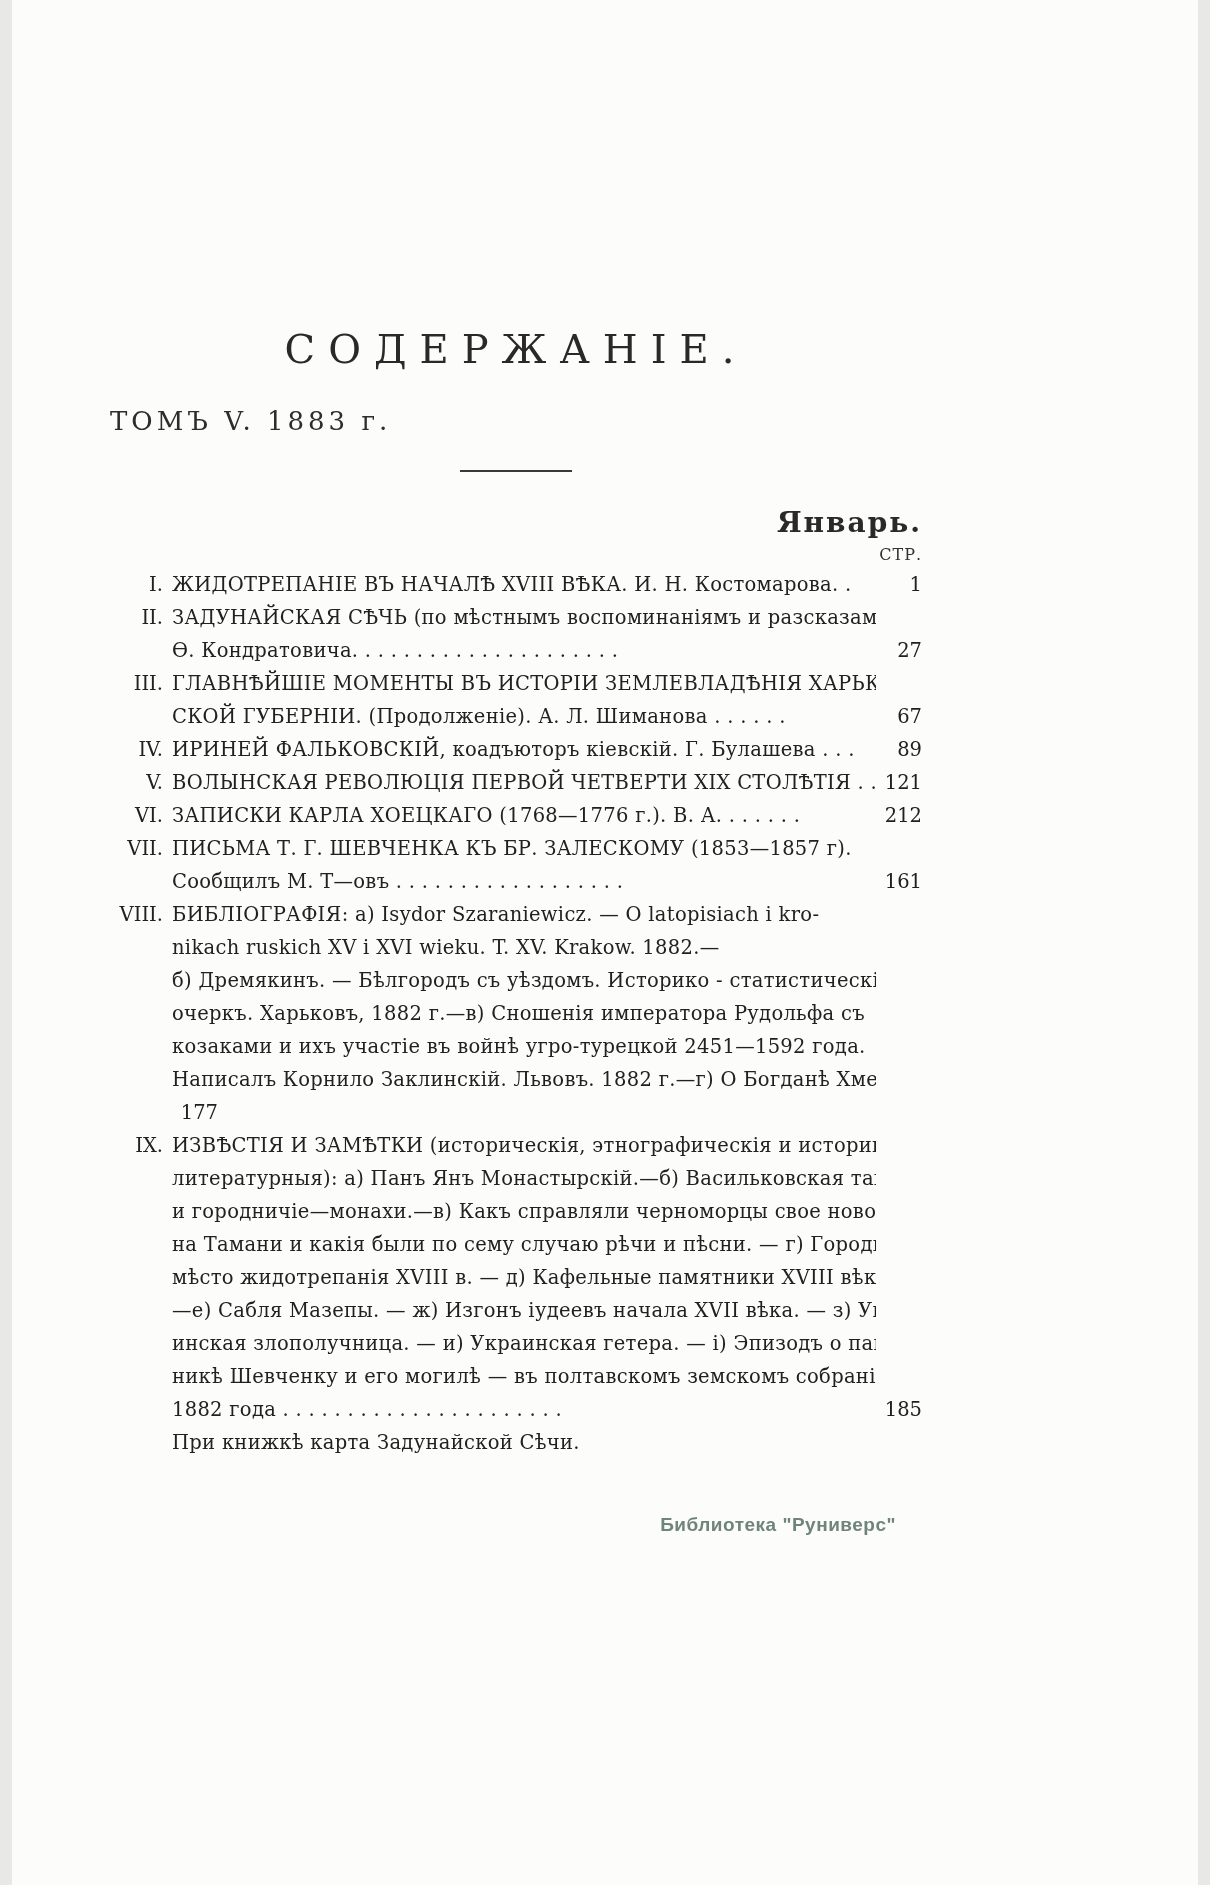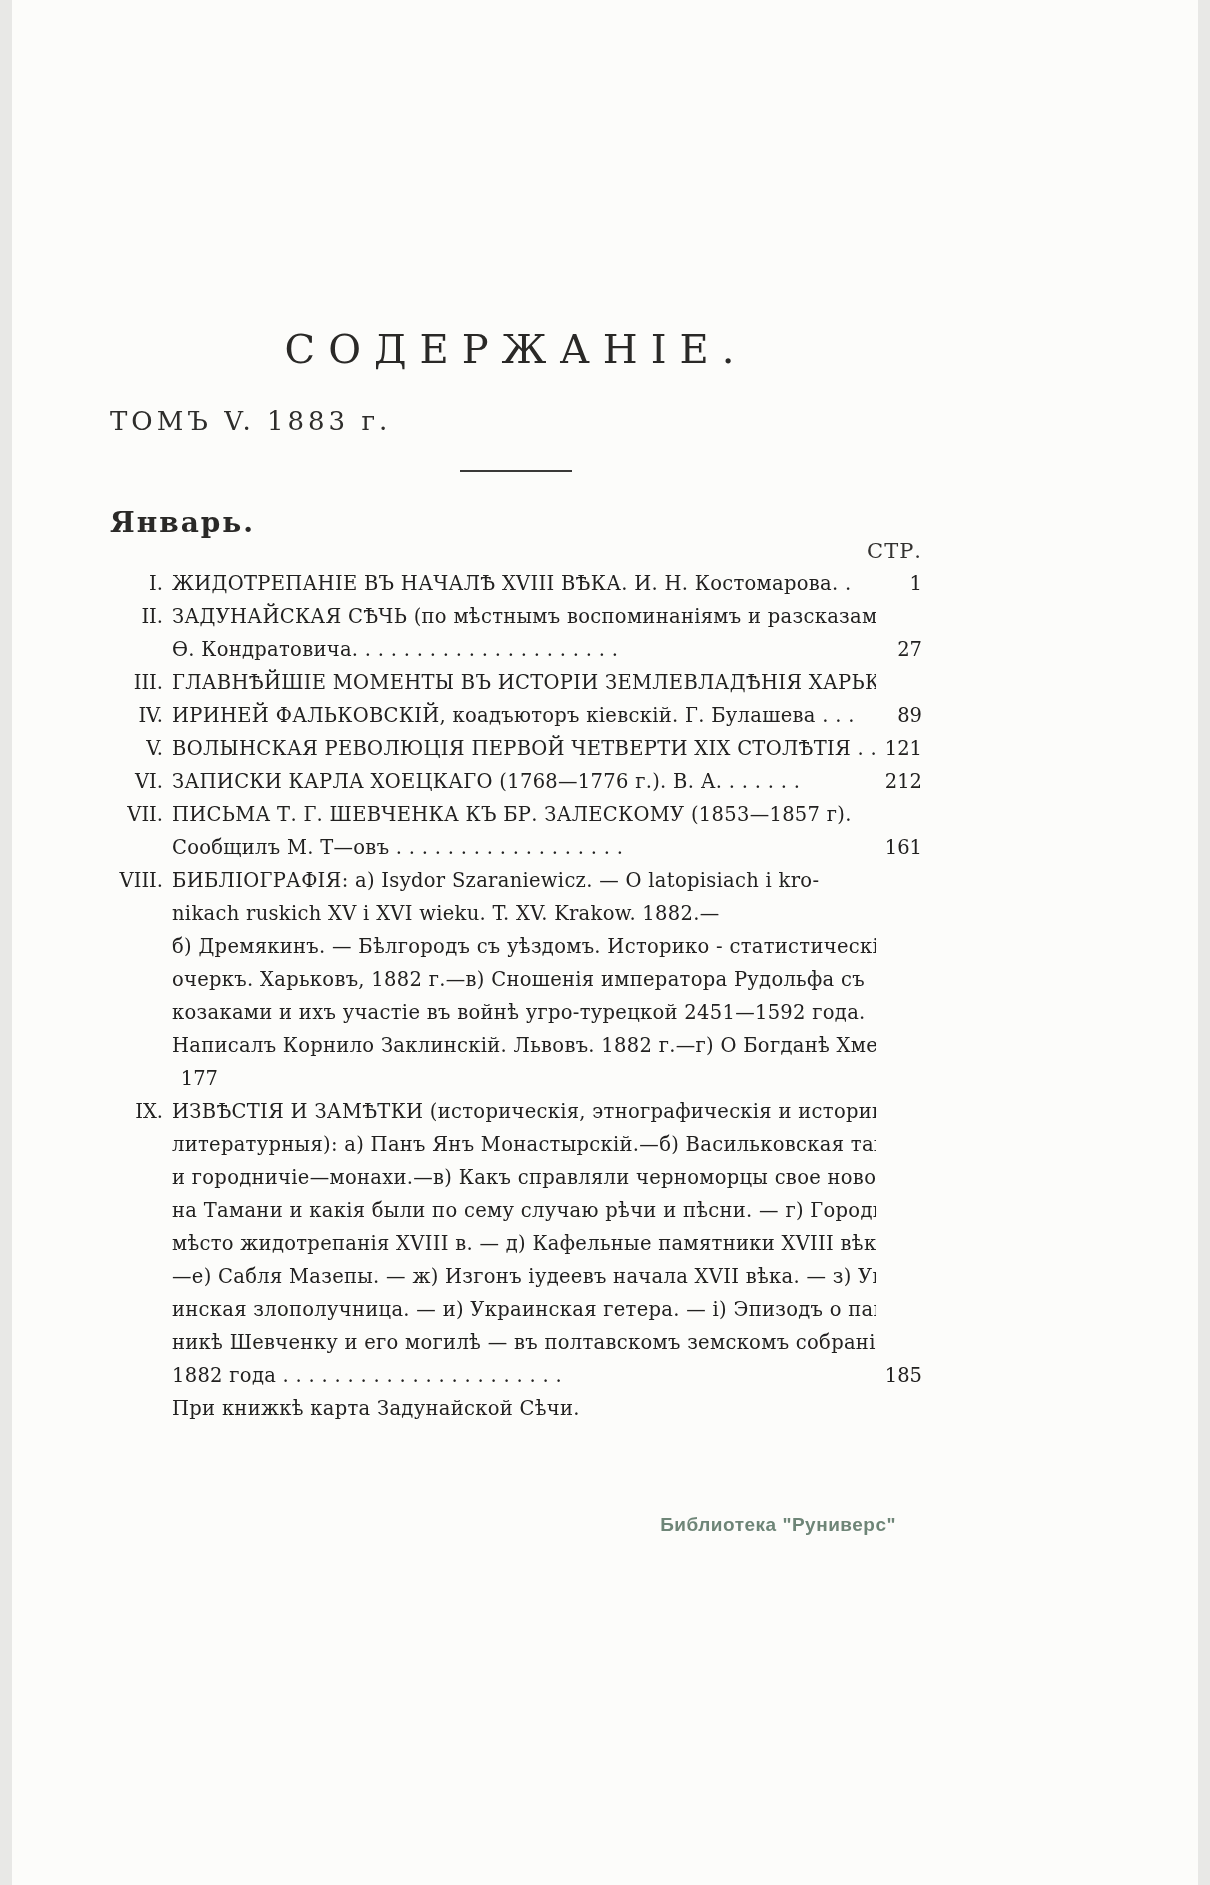--- a/index.html
+++ b/index.html
@@ -39,31 +39,32 @@
     color: #2e2d2b;
     white-space: nowrap;
   }
   .divider {
     width: 112px;
     border: 0;
     border-top: 2px solid #3a3938;
     margin: 34px auto 0 auto;
   }
   .month-heading {
-    text-align: left;
+    text-align: right;
     font-size: 28px;
     font-weight: 700;
     letter-spacing: 2px;
     margin-top: 34px;
     color: #2a2927;
   }
   .page-col-label {
     text-align: right;
-    font-size: 21px;
+    font-size: 16px;
     letter-spacing: 1px;
+    margin-top: 6px;
     color: #333230;
   }
   .toc-list {
     margin-top: 4px;
   }
   .toc-row {
     display: flex;
     align-items: baseline;
     line-height: 33px;
     font-size: 19.5px;
@@ -132,20 +133,25 @@
           <span class="toc-text">Ѳ. Кондратовича. .  .  .  .  .  .  .  .  .  .  .  .  .  .  .  .  .  .  .  .</span>
           <span class="toc-page">27</span>
         </div>
 
         <div class="toc-row">
           <span class="toc-num">III.</span>
           <span class="toc-text">ГЛАВНѢЙШІЕ МОМЕНТЫ ВЪ ИСТОРІИ ЗЕМЛЕВЛАДѢНІЯ ХАРЬКОВ-</span>
           <span class="toc-page"></span>
         </div>
 
+        <div class="toc-row">
+          <span class="toc-num"></span>
+          <span class="toc-text">СКОЙ ГУБЕРНІИ. (Продолженіе). А. Л. Шиманова .  .  .  .  .  .</span>
+          <span class="toc-page">67</span>
+        </div>
 
         <div class="toc-row">
           <span class="toc-num">IV.</span>
           <span class="toc-text">ИРИНЕЙ ФАЛЬКОВСКІЙ, коадъюторъ кіевскій. Г. Булашева .  .  .</span>
           <span class="toc-page">89</span>
         </div>
 
         <div class="toc-row">
           <span class="toc-num">V.</span>
           <span class="toc-text">ВОЛЫНСКАЯ РЕВОЛЮЦІЯ ПЕРВОЙ ЧЕТВЕРТИ XIX СТОЛѢТІЯ .  .</span>

